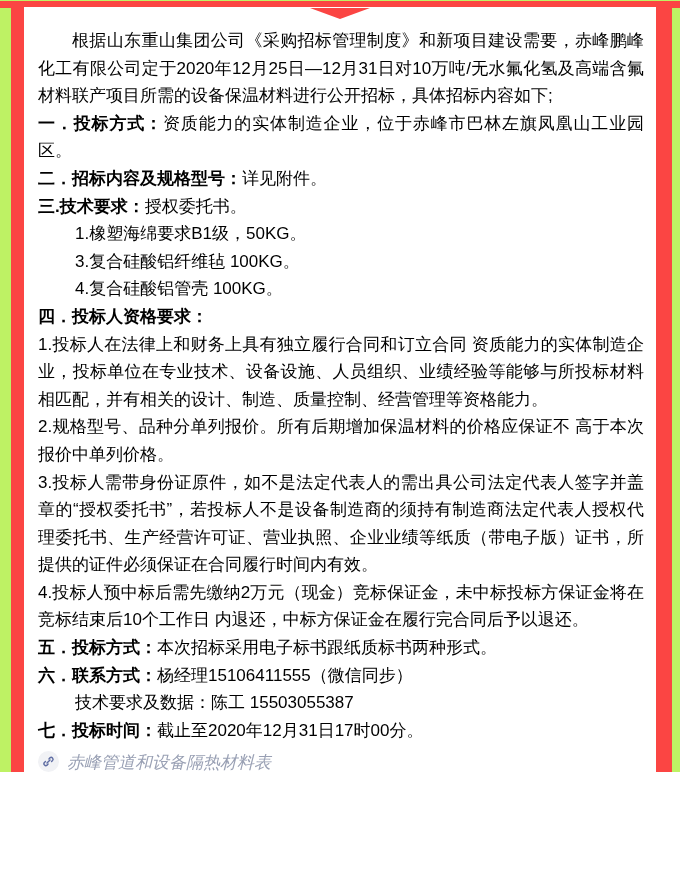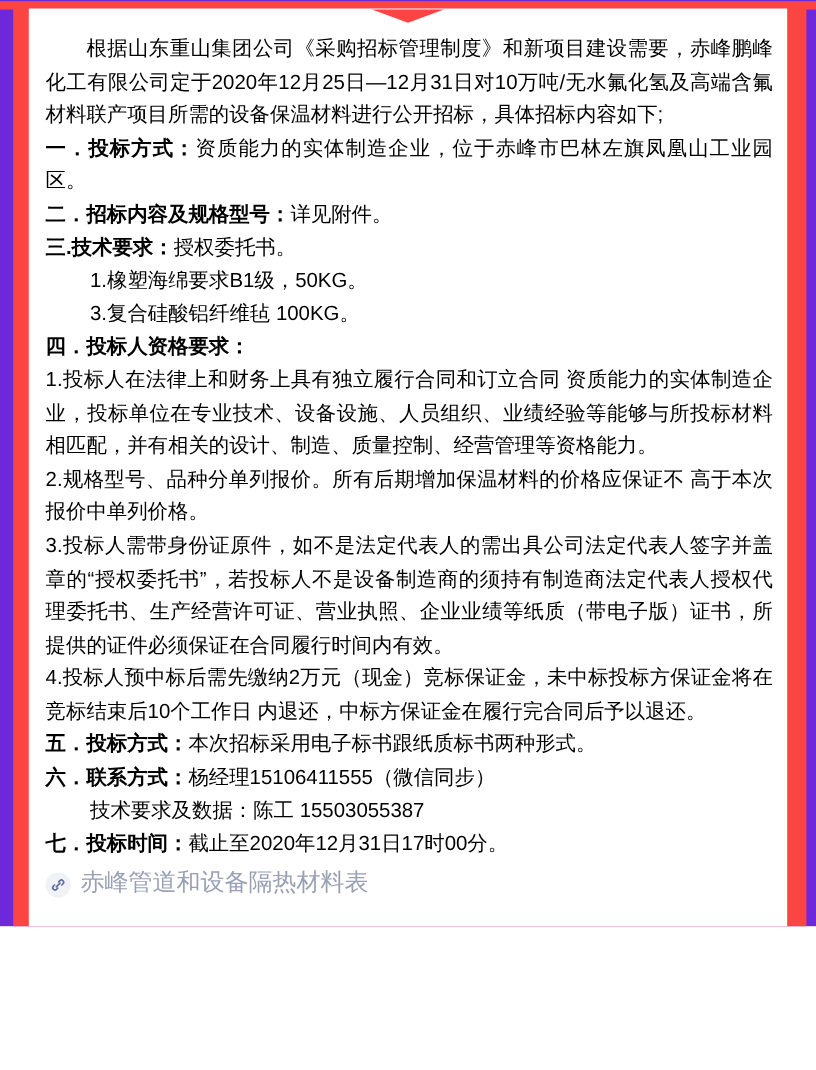--- a/index.html
+++ b/index.html
@@ -1,17 +1,17 @@
 <!DOCTYPE html>
 <html style="--frame: #fb4543; --link-text: #99a0b4; --icon-bg: #f1f2f5; --icon-glyph: #5f6da3;"><head>
 <meta charset="utf-8">
 <style>
   html,body { margin:0; padding:0; background:#fff; }
   .page {
-    position:relative; width:680px; height:772px; background:#6d28d9;
+    position:relative; width:680px; height:772px; background:#bef264;
     font-family:"Liberation Sans","DejaVu Sans",sans-serif;
     overflow:hidden;
   }
   .top-strip {
     position:absolute; left:0; top:1px; width:680px; height:7px;
     background:var(--frame,#fb4543);
   }
   .notch {
     position:absolute; left:310px; top:8px; width:0; height:0;
     border-left:30px solid transparent; border-right:30px solid transparent;
@@ -27,23 +27,23 @@
     box-sizing:border-box; padding:20px 12px 0 14px; overflow:hidden;
   }
   .para {
     margin:0; text-align:justify; font-size:17px; line-height:27.6px;
     color:#000; word-break:break-all;
   }
   .ti   { text-indent:34px; }
   .sub  { padding-left:37px; }
   .lbl  { font-weight:700; }
   .attachment {
-    margin-top:7px; display:flex; align-items:flex-end; gap:8px;
-    color:var(--link-text,#99a0b4); font-size:20px; line-height:24px;
-    cursor:pointer; user-select:none;
+    margin-top:7px; display:flex; align-items:flex-start; gap:8px;
+    color:var(--link-text,#99a0b4); font-size:17px; line-height:24px;
+    cursor:pointer; user-select:none;font-style:italic;
   }
   .link-circle {
     flex:0 0 auto; width:21px; height:21px; border-radius:50%;
     background:var(--icon-bg,#f1f2f5);
     display:flex; align-items:center; justify-content:center;
   }
   .link-circle svg { display:block; }
   .sig { margin-top:16px; text-align:right; font-size:17.5px; line-height:28.8px; }
   .sig p { margin:0; color:#000; }
 </style>
@@ -58,20 +58,21 @@
       <p class="para ti"><b class="lbl"></b><span>根据山东重山集团公司《采购招标管理制度》和新项目建设需要，赤峰鹏峰化工有限公司定于2020年12月25日—12月31日对10万吨/无水氟化氢及高端含氟材料联产项目所需的设备保温材料进行公开招标，具体招标内容如下;</span></p>
 
       <p class="para"><b class="lbl">一．投标方式：</b><span>资质能力的实体制造企业，位于赤峰市巴林左旗凤凰山工业园区。</span></p>
 
       <p class="para"><b class="lbl">二．招标内容及规格型号：</b><span>详见附件。</span></p>
 
       <p class="para"><b class="lbl">三.技术要求：</b><span>授权委托书。</span></p>
 
       <p class="para sub"><span>1.橡塑海绵要求B1级，50KG。</span></p>
       <p class="para sub"><span>3.复合硅酸铝纤维毡 100KG。</span></p>
+      <p class="para sub"><span>4.复合硅酸铝管壳 100KG。</span></p>
 
       <p class="para"><b class="lbl">四．投标人资格要求：</b><span></span></p>
 
       <p class="para"><span>1.投标人在法律上和财务上具有独立履行合同和订立合同 资质能力的实体制造企业，投标单位在专业技术、设备设施、人员组织、业绩经验等能够与所投标材料相匹配，并有相关的设计、制造、质量控制、经营管理等资格能力。</span></p>
       <p class="para"><span>2.规格型号、品种分单列报价。所有后期增加保温材料的价格应保证不 高于本次报价中单列价格。</span></p>
       <p class="para"><span>3.投标人需带身份证原件，如不是法定代表人的需出具公司法定代表人签字并盖章的“授权委托书”，若投标人不是设备制造商的须持有制造商法定代表人授权代理委托书、生产经营许可证、营业执照、企业业绩等纸质（带电子版）证书，所提供的证件必须保证在合同履行时间内有效。</span></p>
       <p class="para"><span>4.投标人预中标后需先缴纳2万元（现金）竞标保证金，未中标投标方保证金将在竞标结束后10个工作日 内退还，中标方保证金在履行完合同后予以退还。</span></p>
 
       <p class="para"><b class="lbl">五．投标方式：</b><span>本次招标采用电子标书跟纸质标书两种形式。</span></p>
 

